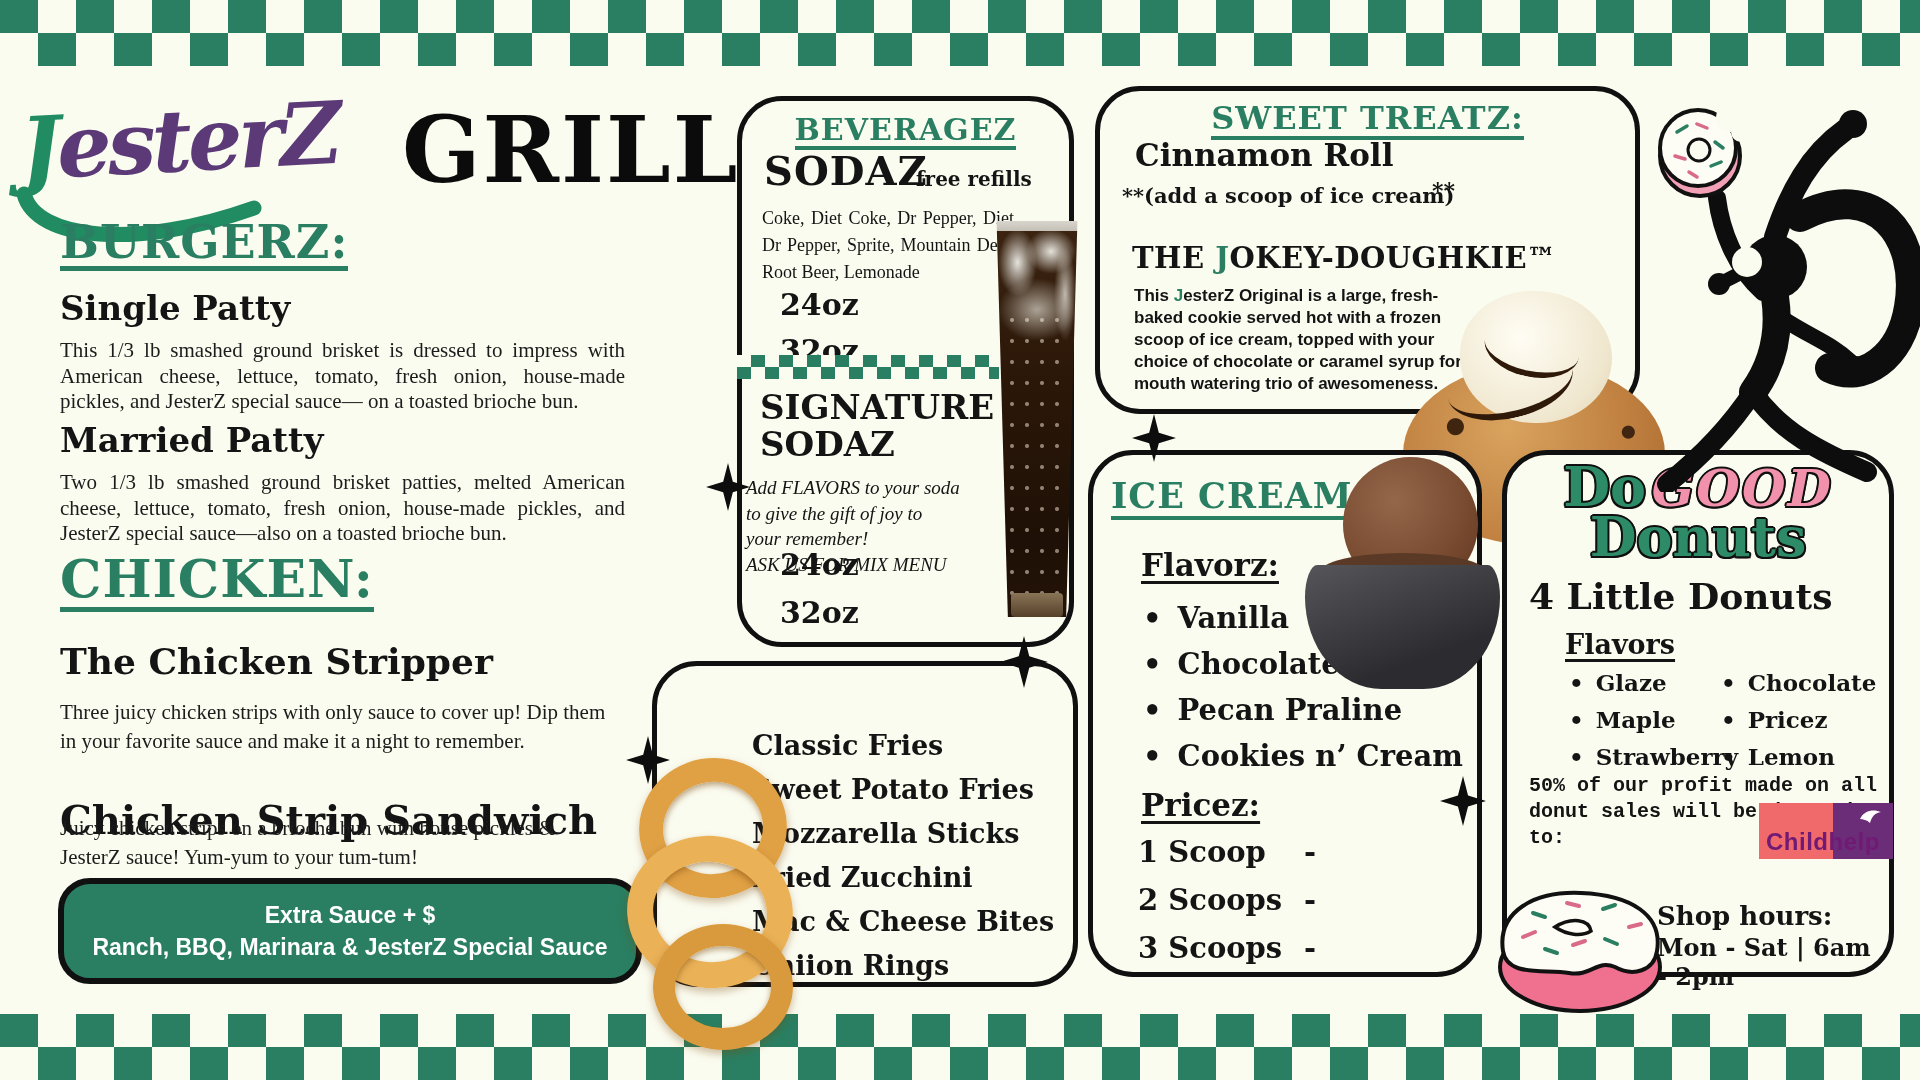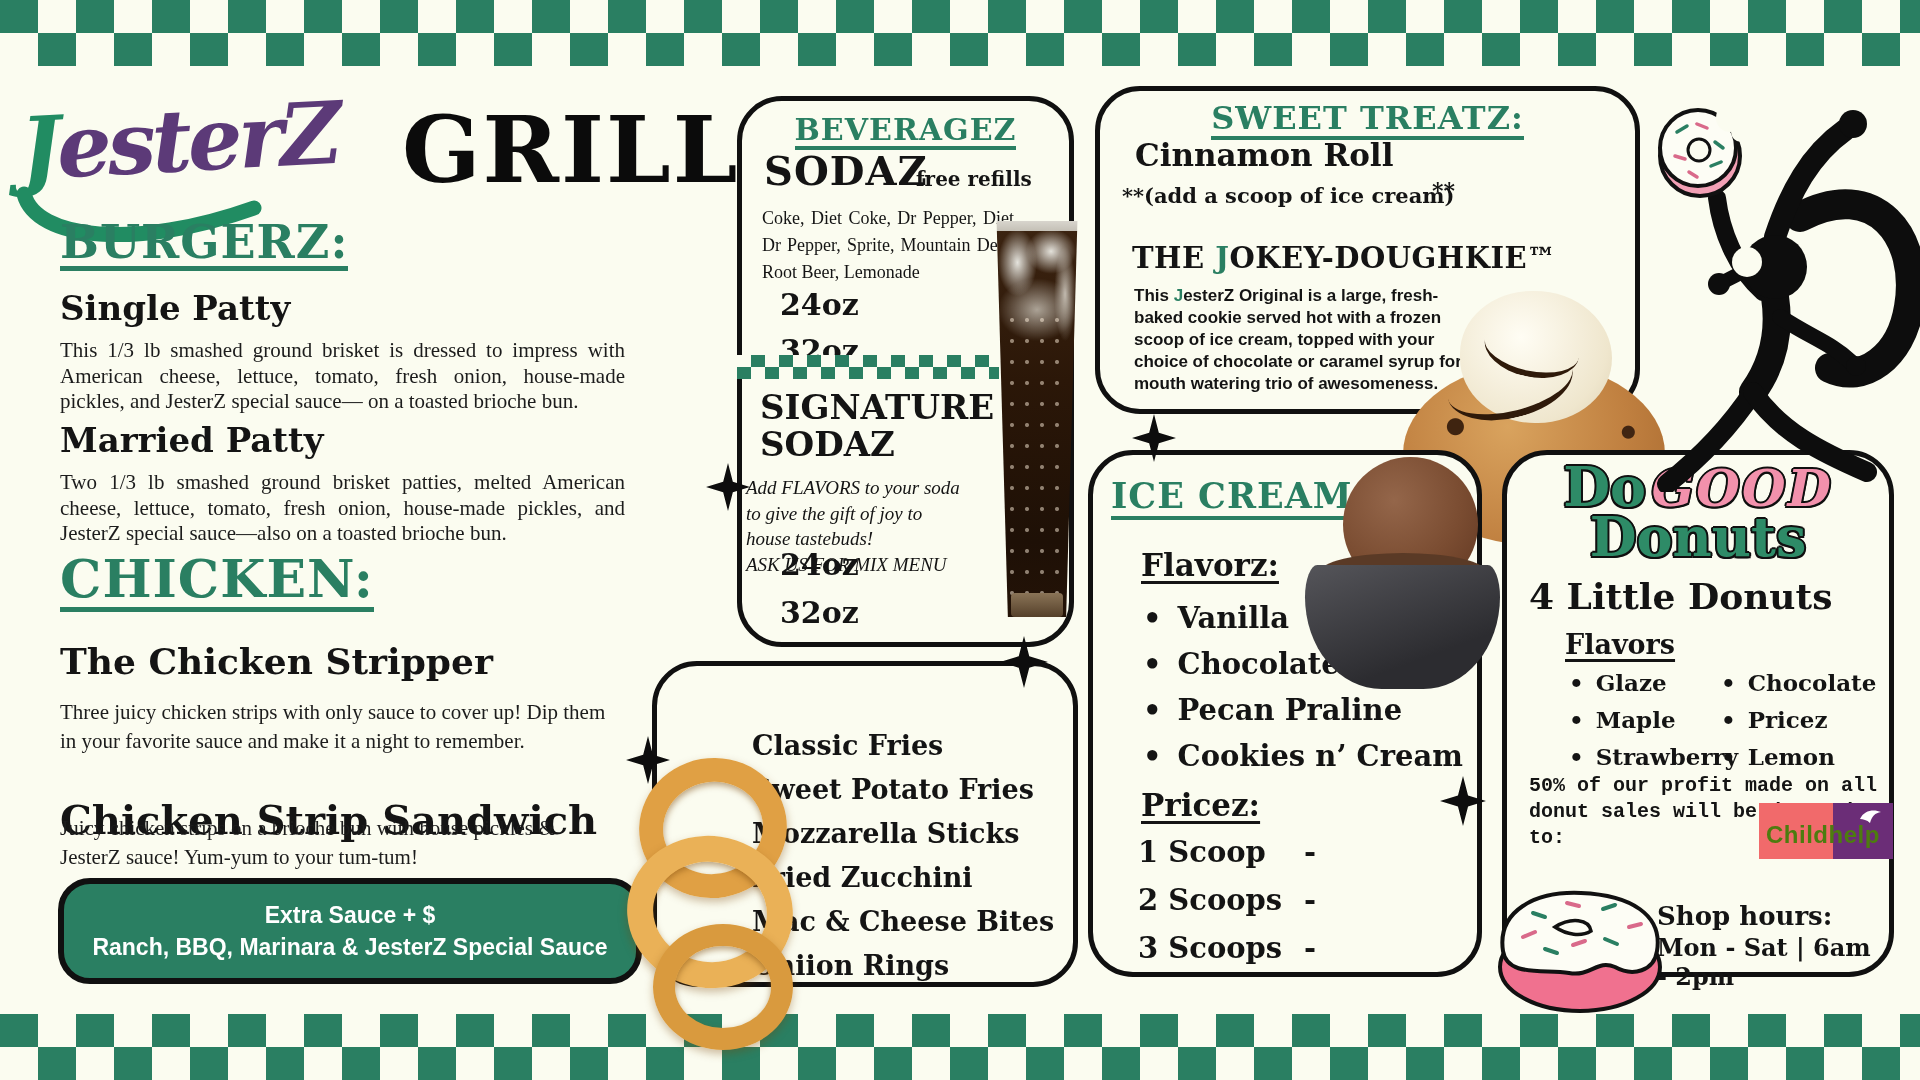--- a/index.html
+++ b/index.html
@@ -161,21 +161,21 @@
   .dg-col{position:absolute;list-style:none;margin:0;padding:0;}
   #dflavors-c1{left:62px;top:214px;}
   #dflavors-c2{left:214px;top:214px;}
   .dg-col li{font-size:23px;font-weight:800;font-family:"DejaVu Serif",serif;margin-bottom:10px;}
   .dg-col li::before{content:"•";margin-right:12px;}
   #donation{position:absolute;left:22px;top:318px;width:354px;font-family:Liberation Mono, monospace;
             font-size:20px;font-weight:700;line-height:1.3;}
   #childhelp{position:absolute;left:252px;top:348px;width:134px;height:56px;}
   #childhelp .ch-l{position:absolute;left:0;top:0;width:55%;height:100%;background:#f16a6b;}
   #childhelp .ch-r{position:absolute;left:55%;top:0;width:45%;height:100%;background:#6b2d77;}
-  #childhelp .ch-t{position:absolute;left:7px;bottom:10px;color:#4d7c0f;
+  #childhelp .ch-t{position:absolute;left:7px;bottom:3px;color:#701a75;
                    font-family:"Liberation Sans",sans-serif;font-size:24px;font-weight:700;letter-spacing:.5px;}
   #childhelp svg{position:absolute;right:9px;top:4px;}
   #donut-illus{position:absolute;left:-14px;top:424px;}
   #shop{position:absolute;left:150px;top:446px;font-weight:800;font-family:"DejaVu Serif",serif;}
   #shop .sh1{font-size:26px;}
   #shop .sh2{font-size:24px;margin-top:2px;}
 
   
   .sparkle{position:absolute;background:#0d0d0d;
            clip-path:polygon(50% 0%,61% 39%,100% 50%,61% 61%,50% 100%,39% 61%,0% 50%,39% 39%);}
@@ -222,21 +222,21 @@
     <div id="sodaz-title">SODAZ</div>
     <div id="free-refills">free refills</div>
     <div id="soda-list">Coke, Diet Coke, Dr Pepper, Diet Dr Pepper, Sprite, Mountain Dew, Root Beer, Lemonade</div>
     <div id="bev-oz1" class="oz">24oz</div>
     <div id="bev-oz2" class="oz">32oz</div>
     <div id="bev-divider"></div>
     <div id="sig-title">SIGNATURE SODAZ</div>
     <div id="sig-desc">
       <div>Add FLAVORS to your soda</div>
       <div>to give the gift of joy to</div>
-      <div>house tastebuds!</div>
+      <div>your remember!</div>
       <div>ASK US FOR MIX MENU</div>
     </div>
     <div id="sig-oz1" class="oz">24oz</div>
     <div id="sig-oz2" class="oz">32oz</div>
     <div id="glass">
       <div class="gbody"></div>
       <div class="ice"></div>
       <div class="bubbles"></div>
       <div class="base"></div>
     </div>

